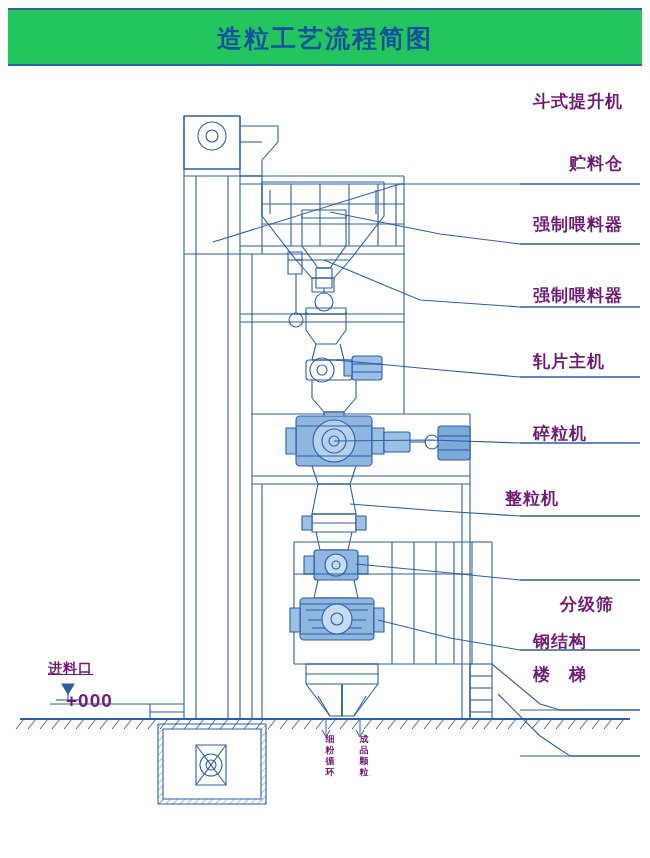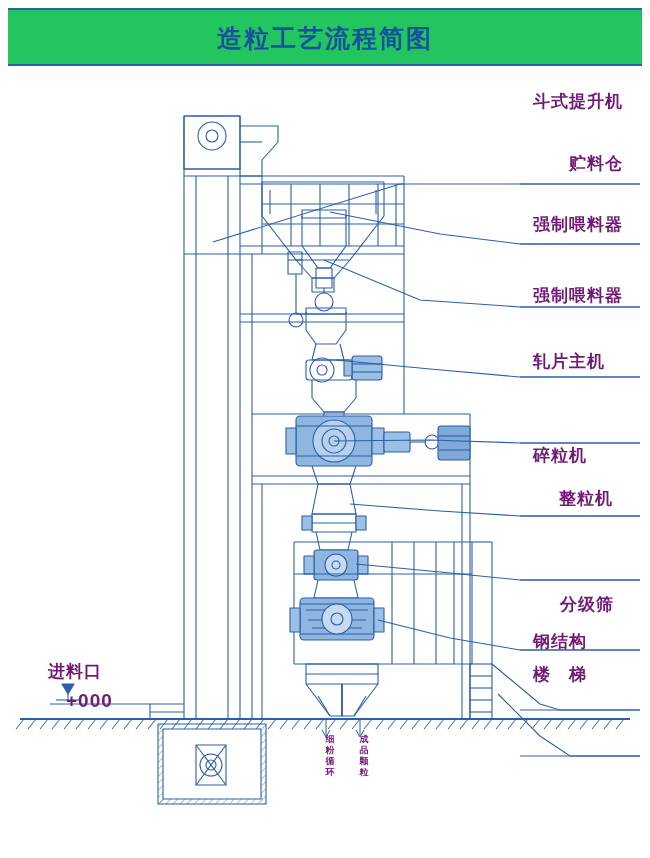--- a/index.html
+++ b/index.html
@@ -62,21 +62,22 @@
     white-space: nowrap;
     letter-spacing: 1px;
   }
   .label.small {
     font-size: 9px;
     letter-spacing: 0;
     line-height: 11px;
     font-weight: bold;
   }
   .label.inlet {
-    font-size: 17px;
+    font-size: 14px;
+    text-decoration: underline;
   }
   .label.elev {
     font-size: 19px;
   }
 </style>
 </head>
 <body>
 
 <div id="page">
 
@@ -392,22 +393,22 @@
         <line x1="520" y1="692" x2="640" y2="692"></line>
       </g>
     </svg>
   </div>
 
   <div class="label" style="left:533px; top:90px;">斗式提升机</div>
   <div class="label" style="left:533px; top:152px;margin-left:36px;">贮料仓</div>
   <div class="label" style="left:533px; top:213px;">强制喂料器</div>
   <div class="label" style="left:533px; top:284px;">强制喂料器</div>
   <div class="label" style="left:533px; top:350px;font-family:Liberation Serif, serif;">轧片主机</div>
-  <div class="label" style="left:533px; top:444px;">碎粒机</div>
-  <div class="label" style="left:559px; top:487px;">整粒机</div>
+  <div class="label" style="left:533px; top:422px;">碎粒机</div>
+  <div class="label" style="left:505px; top:487px;">整粒机</div>
   <div class="label" style="left:560px; top:557px;margin-top:36px;">分级筛</div>
   <div class="label" style="left:533px; top:630px;">钢结构</div>
   <div class="label" style="left:533px; top:663px;text-align:right;">楼　梯</div>
 
   <div class="label inlet" style="left:48px; top:660px;">进料口</div>
   <div class="label elev" style="left:66px; top:690px;">+000</div>
 
   <div class="label small" style="left:319px; top:734px; width:22px; text-align:center;">
       <div>细</div>
       <div>粉</div>

